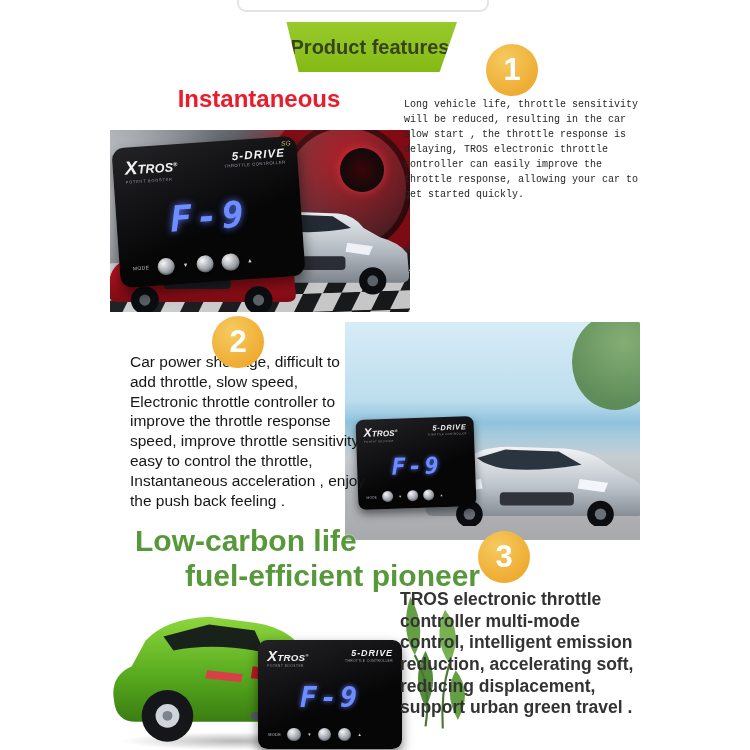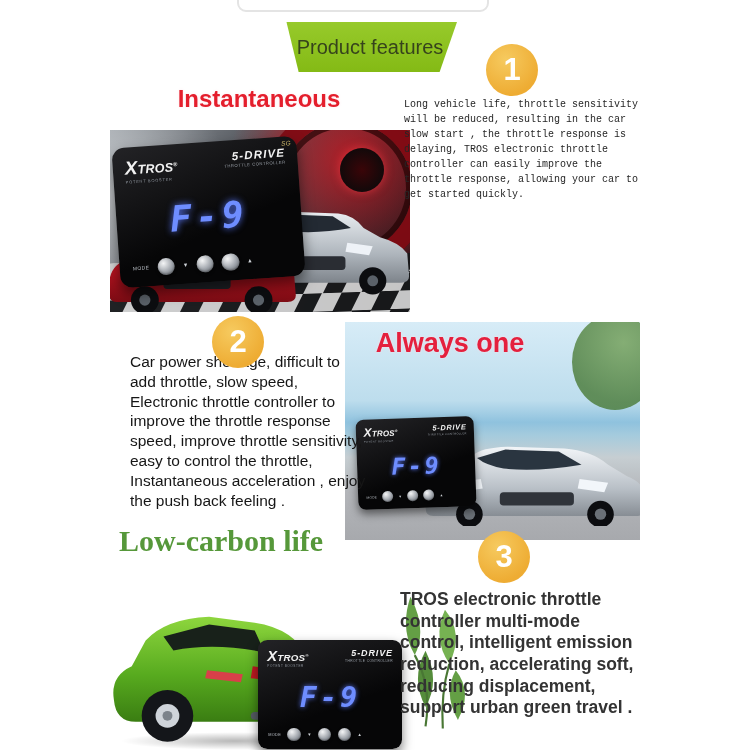--- a/index.html
+++ b/index.html
@@ -8,21 +8,21 @@
 
   
   .top-divider{position:absolute;left:237px;top:-10px;width:248px;height:18px;
     border:2px solid #e4e4e4;border-radius:9px;background:#fff;}
 
   
   .banner{position:absolute;left:283px;top:22px;width:174px;height:50px;
     background:linear-gradient(#97ca2b,#84ba15);
     clip-path:polygon(2% 0,100% 0,90% 100%,9% 100%);
     display:flex;align-items:center;justify-content:center;
-    font-size:20px;font-weight:400;color:#36431c;
+    font-size:20px;font-weight:700;color:#36431c;
     filter:drop-shadow(1px 2px 2px rgba(0,0,0,.18));}
 
   
   .badge{position:absolute;width:52px;height:52px;border-radius:50%;
     background:radial-gradient(circle at 38% 30%,#f6ca5f,#eeac33 72%);
     color:#fff;font-size:31px;font-weight:700;
     display:flex;align-items:center;justify-content:center;z-index:6;}
   .badge-1{left:486px;top:44px;}
   .badge-2{left:212px;top:316px;}
   .badge-3{left:478px;top:531px;}
@@ -30,21 +30,21 @@
   
   .h-red1{position:absolute;left:103px;top:85px;width:312px;text-align:center;
     font-size:24px;font-weight:700;line-height:27px;color:#e41e2c;z-index:5;
     text-shadow:0 0 3px rgba(255,230,235,.9),1px 1px 1px rgba(255,255,255,.7);}
   .h-red2{position:absolute;left:350px;top:328px;width:200px;text-align:center;
     font-size:27px;font-weight:700;line-height:30px;color:#e4203d;z-index:5;
     text-shadow:0 0 3px rgba(255,225,232,.85);}
   .h-green{position:absolute;left:115px;top:523px;width:420px;z-index:5;
     font-size:30px;font-weight:700;line-height:35px;color:#56983a;
     text-shadow:0 0 2px rgba(255,255,255,.9);}
-  .h-green .l1{margin-left:4px;font-family:Liberation Serif, serif;}
+  .h-green .l1{margin-left:20px;}
   .h-green .l2{margin-left:70px;}
 
   
   .p1{position:absolute;left:404px;top:97px;width:242px;
     font-family:"Liberation Mono",monospace;font-size:10px;line-height:1.5;
     color:#262626;z-index:4;}
   .p2{position:absolute;left:130px;top:352px;width:240px;
     font-size:15.5px;line-height:1.28;color:#161616;z-index:4;}
   .p3{position:absolute;left:400px;top:589px;width:238px;
     font-size:17.5px;font-weight:600;line-height:1.24;color:#333;z-index:4;}
@@ -245,25 +245,25 @@
         <span class="knob"></span>
         <span class="arrow">▼</span>
         <span class="knob"></span>
         <span class="knob"></span>
         <span class="arrow">▲</span>
       </div>
     </div>
   </div>
 
   <div class="h-red2">
-    <div>Always one</div>
   </div>
 
   <div class="h-green">
     <div class="l1">Low-carbon life</div>
+    <div class="l2">fuel-efficient pioneer</div>
   </div>
 
   <svg class="leaves" viewBox="0 0 100 140">
     <path d="M30 10 Q20 40 34 64 Q46 40 30 10" fill="#5c9a3c"></path>
     <path d="M62 22 Q80 44 66 72 Q50 48 62 22" fill="#6fae49"></path>
     <path d="M44 60 Q30 86 44 112 Q58 88 44 60" fill="#4c8631"></path>
     <path d="M72 78 Q88 98 74 124 Q60 100 72 78" fill="#5c9a3c"></path>
     <path d="M34 64 Q50 92 44 130 M66 72 Q58 100 60 132" stroke="#40702a" stroke-width="2" fill="none"></path>
   </svg>
 

